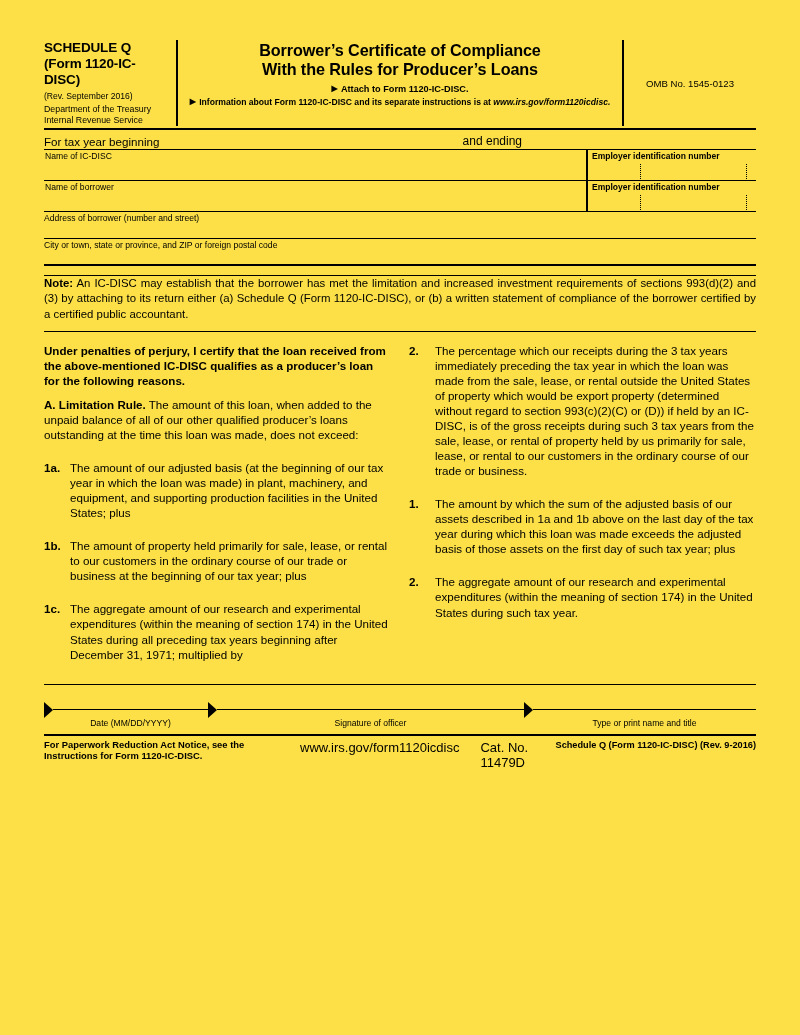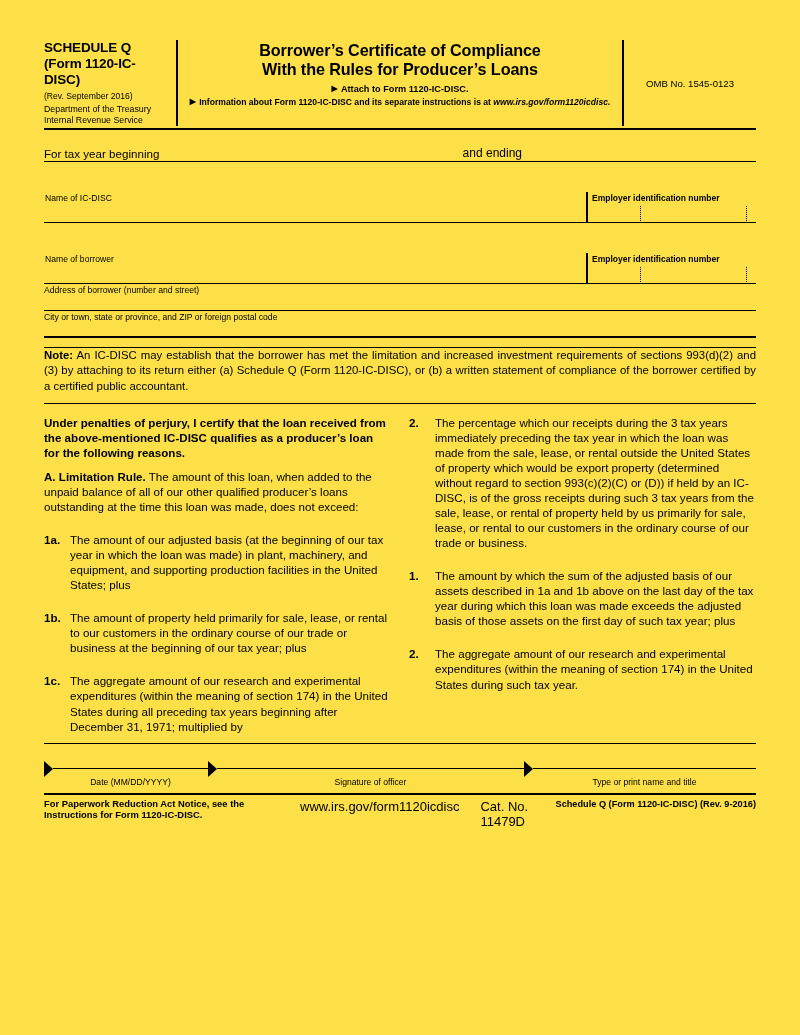--- a/index.html
+++ b/index.html
@@ -97,21 +97,21 @@
     font-size: 9.6px;
   }
 
   
   .entity {
     position: relative;
   }
   .taxyear-row {
     display: flex;
     align-items: flex-end;
-    height: 32px;
+    height: 20px;
     border-bottom: 1px solid #000;
     box-sizing: border-box;
   }
   .taxyear-lab {
     font-size: 11.6px;
     padding-bottom: 1px;
   }
   .taxyear-rule {
     flex: 1 1 auto;
   }
@@ -122,21 +122,20 @@
   }
   .taxyear-rule2 {
     width: 234px;
   }
 
   .name-row {
     display: flex;
     border-bottom: 1px solid #000;
     box-sizing: border-box;
     height: 31px;
-    margin-top: 30px;
   }
   .name-cell {
     flex: 1 1 auto;
     padding: 2px 0 0 1px;
     box-sizing: border-box;
     border-right: 2px solid #000;
   }
   .cell-lab {
     font-size: 8.6px;
     line-height: 1.1;
@@ -193,21 +192,21 @@
     text-align: justify;
   }
   .note-p b {
     font-weight: bold;
   }
 
   
   .cols {
     display: flex;
     margin-top: 11px;
-    padding-bottom: 9px;
+    padding-bottom: 22px;
     border-bottom: 1px solid #000;
   }
   .col {
     width: 347px;
     flex: 0 0 347px;
     box-sizing: border-box;
   }
   .col.right {
     margin-left: 18px;
   }

